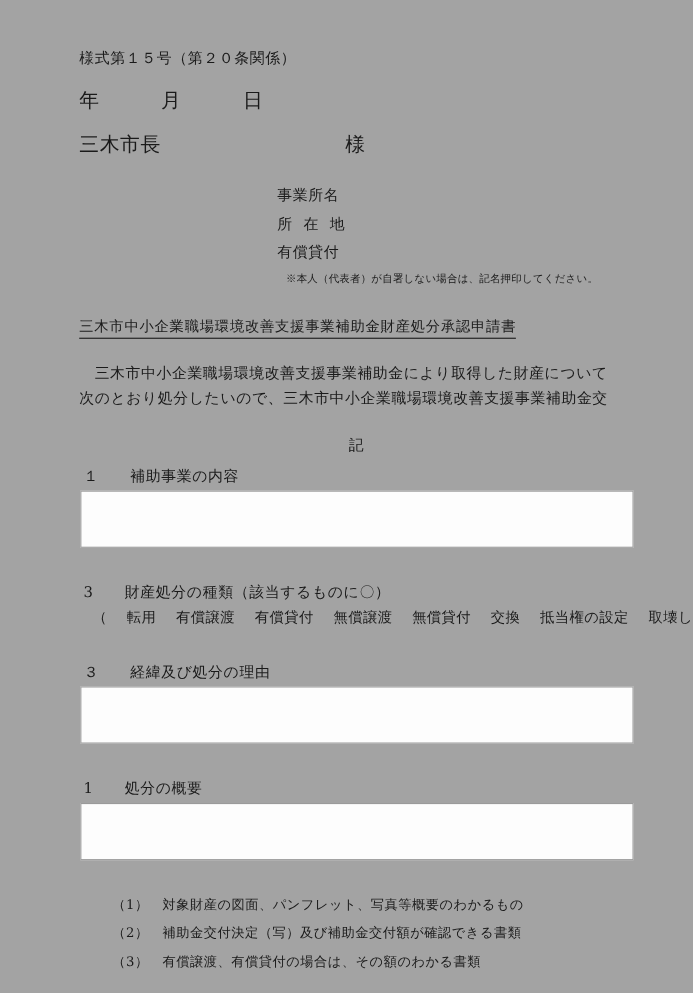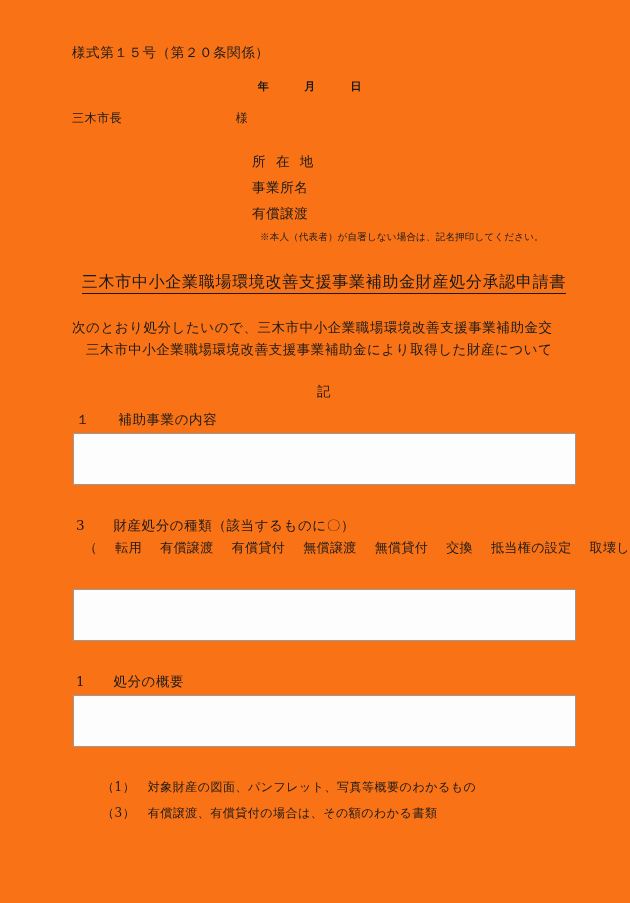--- a/index.html
+++ b/index.html
@@ -11,21 +11,21 @@
     width: 630px;
     height: 903px;
     position: relative;
     font-family: "DejaVu Serif", "Liberation Serif", serif;
     color: #1a1a1a;
     -webkit-font-smoothing: antialiased;
   }
   .page {
     position: absolute;
     inset: 0;
-    background: #f97316;
+    background: #a3a3a3;
     padding: 0;
     box-sizing: border-box;
   }
 
   
   .doc {
     position: absolute;
     left: 72px;
     top: 44px;
     width: 504px;
@@ -33,32 +33,31 @@
 
   
   .form-no {
     font-size: 13.5px;
     letter-spacing: 0.6px;
     margin: 0;
   }
 
   .date-row {
     margin: 0;
-    text-align: center;
-    font-size: 11px;
+    text-align: left;
+    font-size: 18px;
     letter-spacing: 0.6px;
     padding-right: 28px;
     margin-top: 17px;
-    font-weight: bold;
   }
 
   .addressee {
     margin: 0;
     margin-top: 16px;
-    font-size: 12px;
+    font-size: 18px;
     letter-spacing: 0.6px;
     white-space: pre;
   }
 
   
   .applicant {
     margin-top: 26px;
     padding-left: 180px;
   }
   .applicant .field {
@@ -70,22 +69,22 @@
   .applicant .note {
     font-size: 9.5px;
     letter-spacing: 0.2px;
     margin: 3px 0 12px 8px;
     white-space: pre;
   }
 
   
   .doc-title {
     margin-top: 28px;
-    text-align: center;
-    font-size: 16px;
+    text-align: left;
+    font-size: 13px;
     letter-spacing: 0.7px;
     white-space: pre;
   }
   .doc-title span {
     border-bottom: 1px solid #1a1a1a;
     padding-bottom: 2px;
   }
 
   
   .body-par {
@@ -155,63 +154,65 @@
 <div class="page">
   <div class="doc">
 
     <div class="form-no">様式第１５号（第２０条関係）</div>
 
     <div class="date-row">年　　　月　　　日</div>
 
     <div class="addressee">三木市長　　　　　　　　　様</div>
 
     <div class="applicant">
+      <div class="field">事業所名</div>
       <div class="field">所  在  地</div>
-      <div class="field">事業所名</div>
-      <div class="field">有償譲渡</div>
+      <div class="field">有償貸付</div>
       <div class="note">※本人（代表者）が自署しない場合は、記名押印してください。</div>
     </div>
 
     <div class="doc-title"><span>三木市中小企業職場環境改善支援事業補助金財産処分承認申請書</span></div>
 
     <div class="body-par">
+      <p>　三木市中小企業職場環境改善支援事業補助金により取得した財産について</p>
       <p>次のとおり処分したいので、三木市中小企業職場環境改善支援事業補助金交</p>
-      <p>　三木市中小企業職場環境改善支援事業補助金により取得した財産について</p>
     </div>
 
     <div class="ki">記</div>
 
     <div class="section">
       <div class="section-head">１　　補助事業の内容</div>
       <div class="answer-box"></div>
     </div>
 
     <div class="spacer-lg"></div>
 
     <div class="section">
       <div class="section-head">3　　財産処分の種類（該当するものに〇）</div>
       <div class="choice-line">（　 転用　 有償譲渡　 有償貸付　 無償譲渡　 無償貸付　 交換　 抵当権の設定　 取壊し又は廃棄　 ）</div>
     </div>
 
     <div class="spacer-lg"></div>
 
     <div class="section">
+      <div class="section-head">３　　経緯及び処分の理由</div>
       <div class="answer-box"></div>
     </div>
 
     <div class="spacer-lg"></div>
 
     <div class="section">
       <div class="section-head">1　　処分の概要</div>
       <div class="answer-box"></div>
     </div>
 
     <div class="spacer-lg"></div>
 
     <div class="section">
       <ul class="attach-list">
         <li>（1）　対象財産の図面、パンフレット、写真等概要のわかるもの</li>
+        <li>（2）　補助金交付決定（写）及び補助金交付額が確認できる書類</li>
         <li>（3）　有償譲渡、有償貸付の場合は、その額のわかる書類</li>
       </ul>
     </div>
 
   </div>
 </div>
 
 </body></html>

